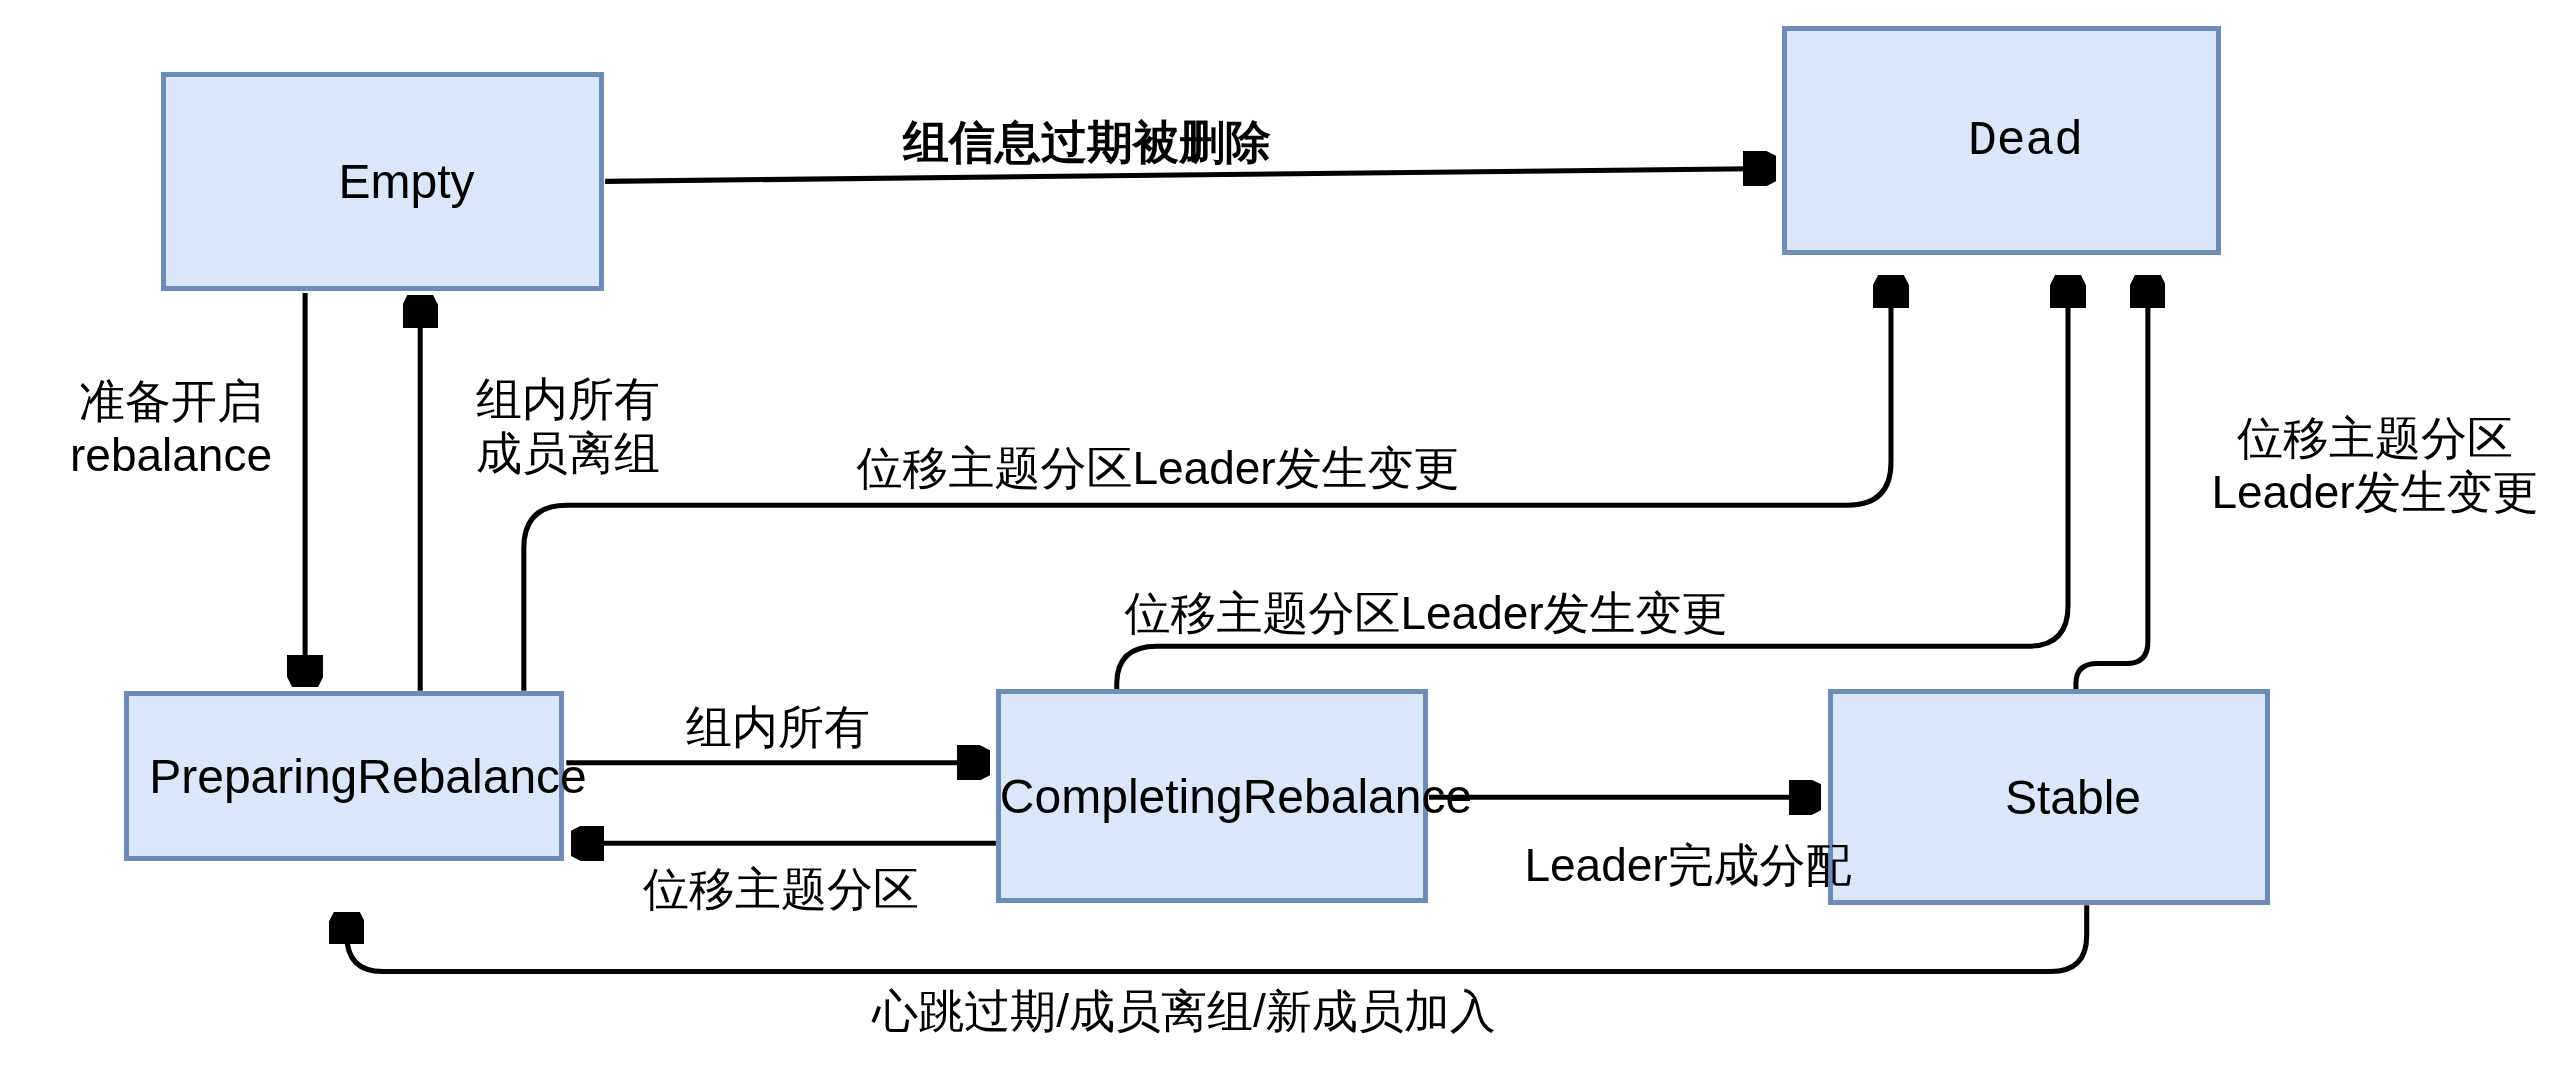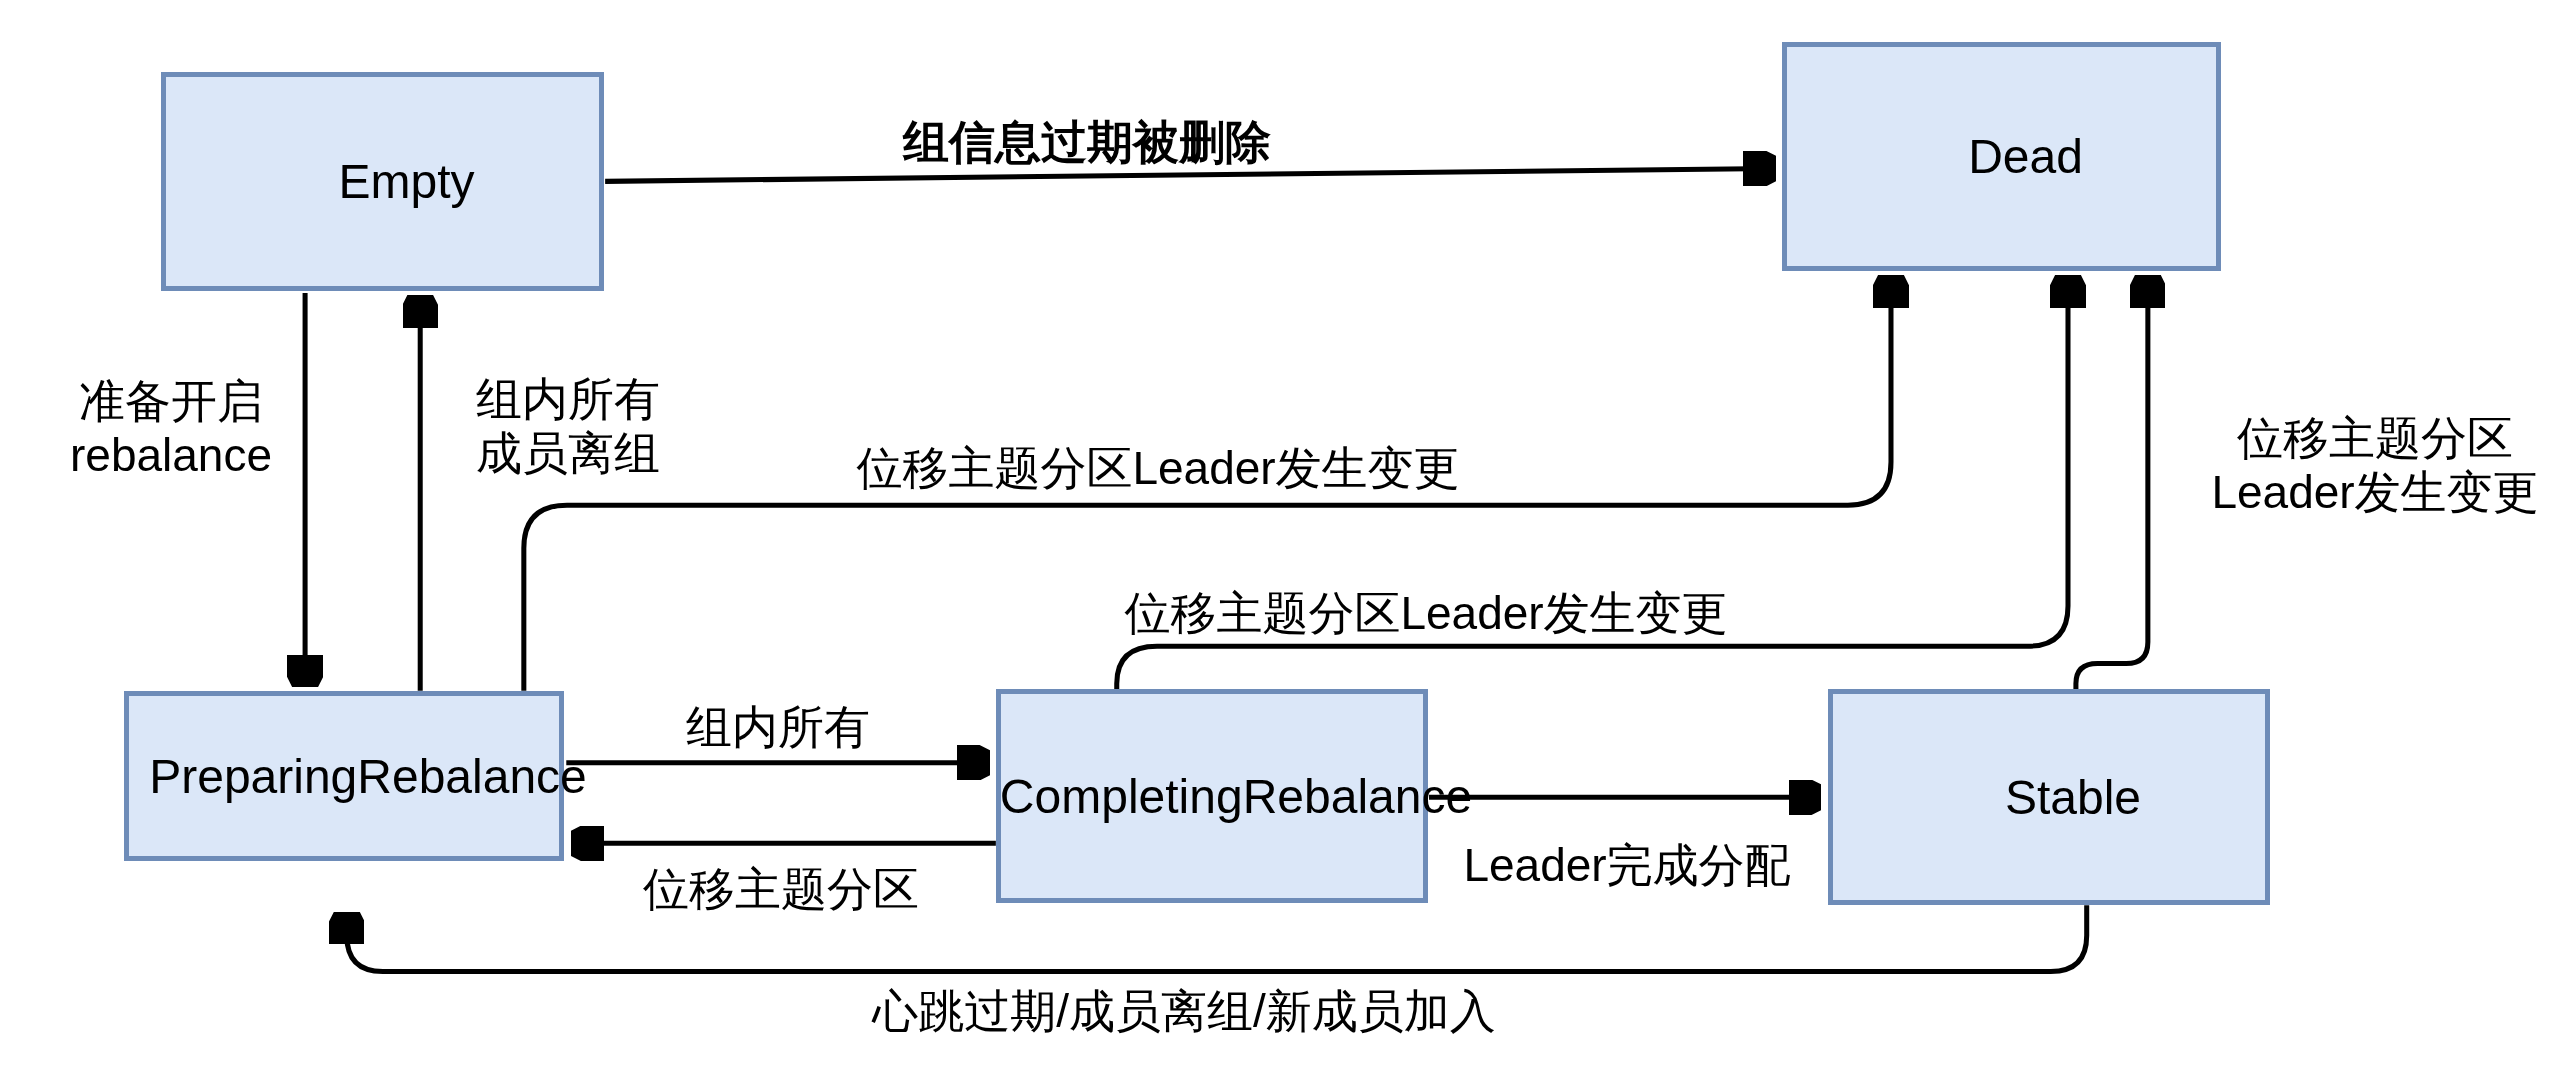--- a/index.html
+++ b/index.html
@@ -27,31 +27,31 @@
     position:absolute;
     transform:translate(-50%,-50%);
     font-size:46px;
     line-height:1.18;
     text-align:center;
     white-space:nowrap;
   }
   .elabel span{display:block;}
   
   #node-empty      {left:161px; top:72px; width:443px; height:219px;}
-  #node-dead       {left:1782px;top:42px;  width:439px; height:229px;}
+  #node-dead       {left:1782px;top:26px;  width:439px; height:229px;font-family:Liberation Mono, monospace;}
   #node-preparing  {left:124px; top:691px; width:440px; height:170px;}
   #node-completing {left:996px;top:689px; width:432px; height:214px;}
   #node-stable     {left:1828px;top:689px; width:442px; height:216px;}
   
   #lbl-empty-dead        {left:1087px;top:142px;font-weight:bold;}
   #lbl-empty-preparing   {left:171px; top:428px;}
   #lbl-preparing-empty   {left:568px; top:426px;}
   #lbl-preparing-completing{left:778px;top:727px;}
   #lbl-completing-preparing{left:781px;top:889px;}
-  #lbl-completing-stable {left:1627px;top:865px;}
+  #lbl-completing-stable {left:1688px;top:865px;}
   #lbl-stable-preparing  {left:1184px;top:1011px;}
   #lbl-preparing-dead    {left:1158px;top:468px;}
   #lbl-completing-dead   {left:1426px;top:613px;}
   #lbl-stable-dead       {left:2375px;top:465px;}
 </style>
 </head>
 <body>
 
 <div class="canvas">
 

